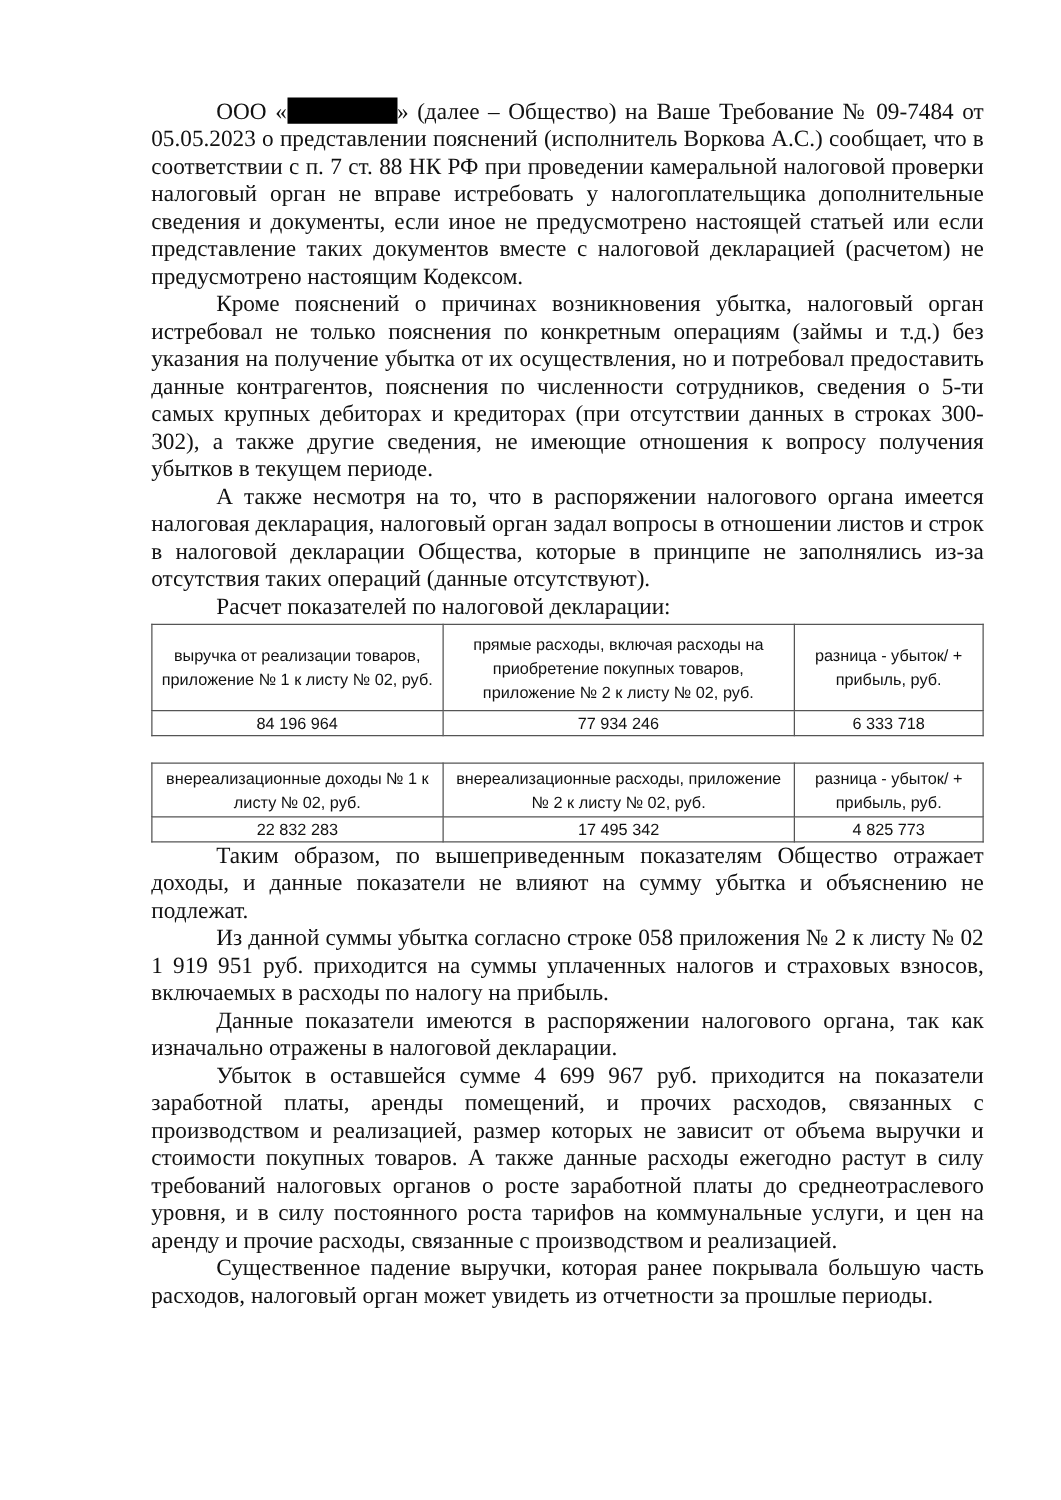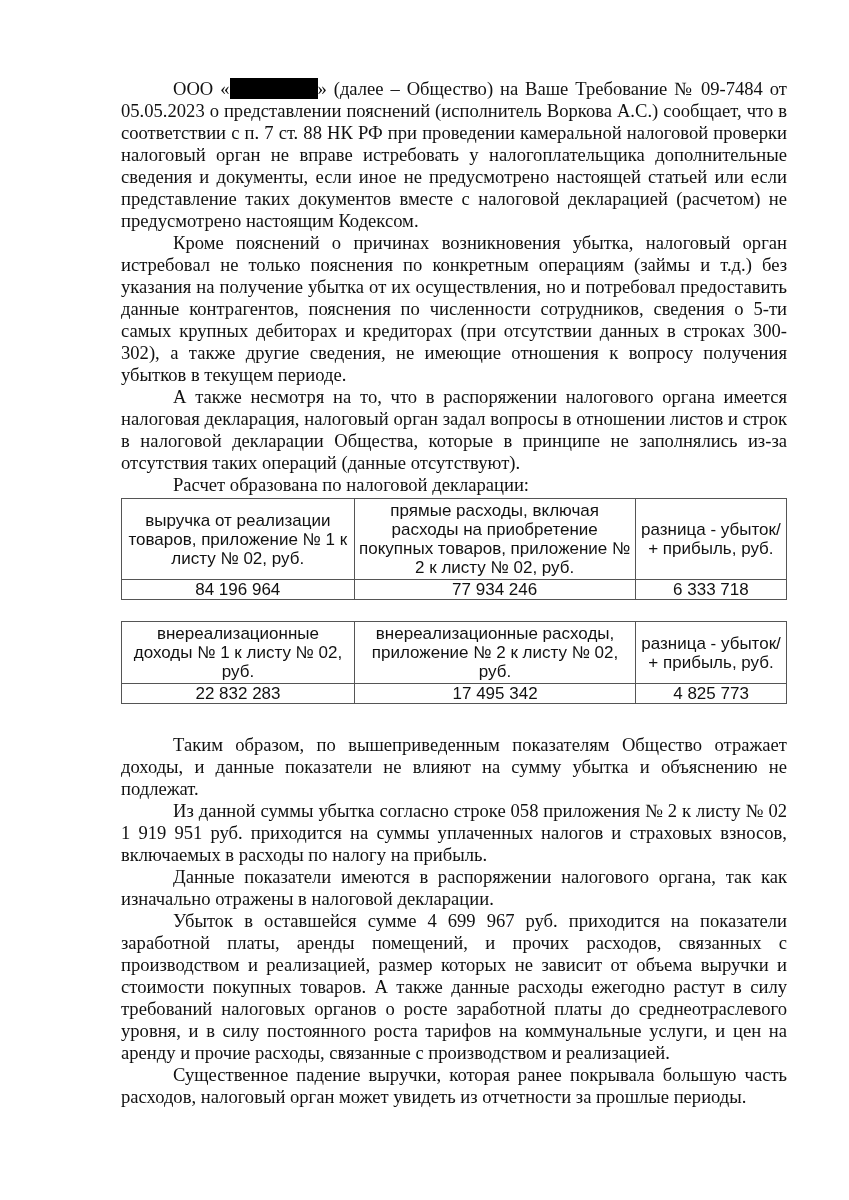--- a/index.html
+++ b/index.html
@@ -14,47 +14,47 @@
     }
     .p { text-align: justify; text-indent: 52px; margin: 0; }
     .redact {
       display: inline-block; width: 88px; height: 21px; background: #000;
       vertical-align: -4px;
     }
     .caption { margin: 0; text-indent: 52px; }
     table.calc {
       border-collapse: collapse; width: 666px;
       font-family: "Liberation Sans", "DejaVu Sans", sans-serif;
-      font-size: 17px; line-height: 19px; color: #111;
+      font-size: 13px; line-height: 19px; color: #111;
     }
     table.calc td {
       border: 1.6px solid #555; text-align: center; padding: 2px 4px;
       vertical-align: middle;
     }
     table.calc td.c1 { width: 225px; }
     table.calc td.c2 { width: 274px; }
     table.calc td.c3 { width: 143px; }
     table.calc tr.val td { padding: 0 4px; height: 18px; }
     .t1 { margin-top: 2px; }
     .t1 tr.hdr td { height: 64px; }
-    .t2 { margin-top: 21px; margin-bottom: 30px; }
+    .t2 { margin-top: 21px; }
     .t2 tr.hdr td { height: 38px; }
   </style>
 </head>
 <body>
 
 <div class="page">
 
   <p class="p"><span>ООО «</span><span class="redact"></span><span>» (далее – Общество) на Ваше Требование № 09-7484 от 05.05.2023 о представлении пояснений (исполнитель Воркова А.С.) сообщает, что в соответствии с п. 7 ст. 88 НК РФ при проведении камеральной налоговой проверки налоговый орган не вправе истребовать у налогоплательщика дополнительные сведения и документы, если иное не предусмотрено настоящей статьей или если представление таких документов вместе с налоговой декларацией (расчетом) не предусмотрено настоящим Кодексом.</span></p>
 
   <p class="p">Кроме пояснений о причинах возникновения убытка, налоговый орган истребовал не только пояснения по конкретным операциям (займы и т.д.) без указания на получение убытка от их осуществления, но и потребовал предоставить данные контрагентов, пояснения по численности сотрудников, сведения о 5-ти самых крупных дебиторах и кредиторах (при отсутствии данных в строках 300-302), а также другие сведения, не имеющие отношения к вопросу получения убытков в текущем периоде.</p>
 
   <p class="p">А также несмотря на то, что в распоряжении налогового органа имеется налоговая декларация, налоговый орган задал вопросы в отношении листов и строк в налоговой декларации Общества, которые в принципе не заполнялись из-за отсутствия таких операций (данные отсутствуют).</p>
 
-  <p class="caption">Расчет образована по налоговой декларации:</p>
+  <p class="caption">Расчет показателей по налоговой декларации:</p>
 
   <table class="calc t1">
     <tbody>
         <tr class="hdr">
       <td class="c1">выручка от реализации товаров, приложение № 1 к листу № 02, руб.</td>
       <td class="c2">прямые расходы, включая расходы на приобретение покупных товаров, приложение № 2 к листу № 02, руб.</td>
       <td class="c3">разница - убыток/ + прибыль, руб.</td>
     </tr>
     <tr class="val">
       <td>84 196 964</td>

